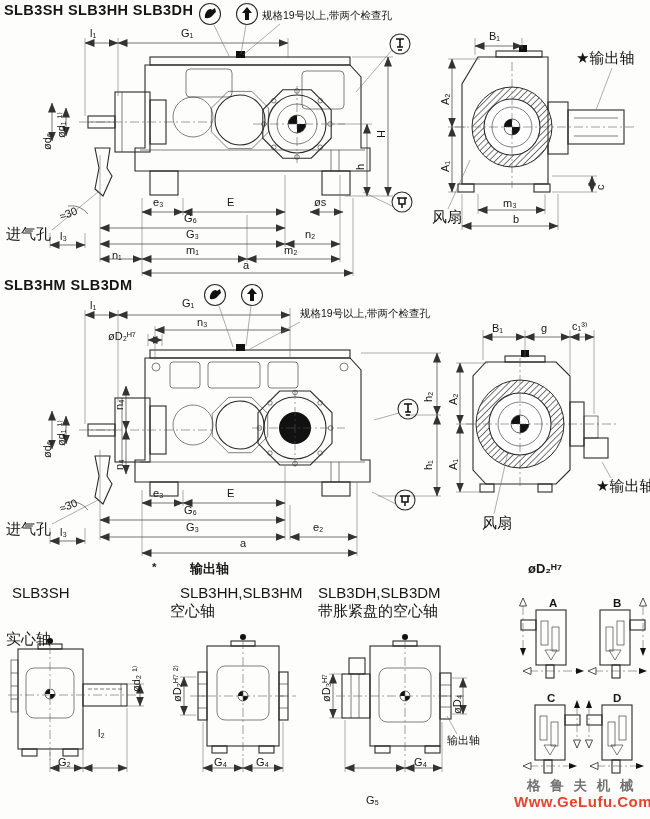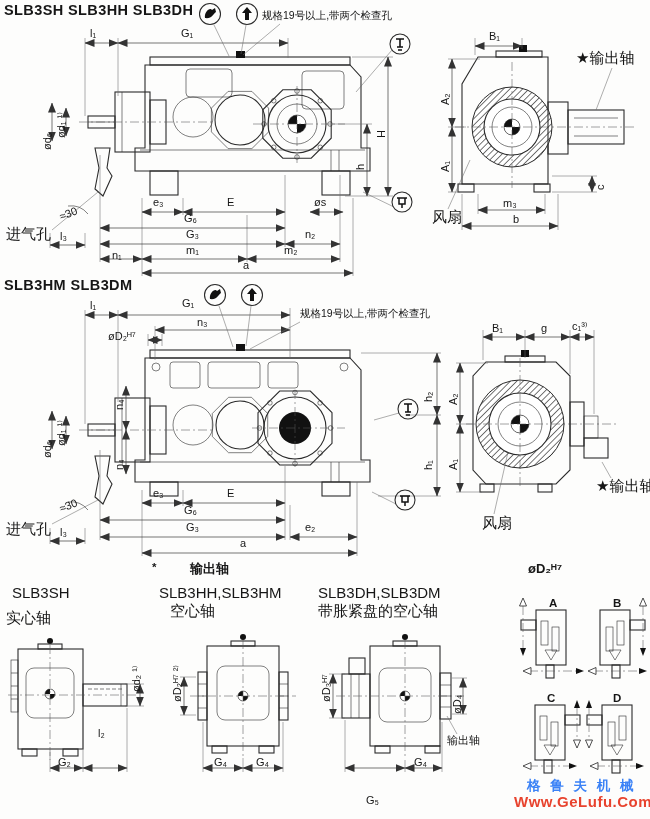--- a/index.html
+++ b/index.html
@@ -533,50 +533,50 @@
 <span class="lbl rot" style="left:42px;top:458px">ød₆</span>
 <span class="lbl rot20" style="left:58px;top:504px">≈30</span>
 <span class="lbl cn" style="left:6px;top:521px">进气孔</span>
 <span class="lbl" style="left:60px;top:527px">l₃</span>
 <span class="lbl rot" style="left:423px;top:402px">h₂</span>
 <span class="lbl rot" style="left:423px;top:470px">h₁</span>
 <span class="lbl" style="left:153px;top:488px">e₃</span>
 <span class="lbl" style="left:227px;top:488px">E</span>
 <span class="lbl" style="left:184px;top:505px">G₆</span>
 <span class="lbl" style="left:186px;top:522px">G₃</span>
-<span class="lbl" style="left:305px;top:522px">e₂</span>
+<span class="lbl" style="left:313px;top:522px">e₂</span>
 <span class="lbl" style="left:240px;top:538px">a</span>
 <span class="lbl" style="left:492px;top:323px">B₁</span>
 <span class="lbl" style="left:541px;top:323px">g</span>
 <span class="lbl" style="left:572px;top:321px">c₁³⁾</span>
 <span class="lbl rot" style="left:448px;top:405px">A₂</span>
 <span class="lbl rot" style="left:448px;top:470px">A₁</span>
 <span class="lbl cn" style="left:482px;top:515px">风扇</span>
 <span class="lbl cn" style="left:596px;top:478px">★输出轴</span>
 
 <span class="lbl b11" style="left:152px;top:562px">*</span>
 <span class="lbl ttl2" style="left:190px;top:562px">输出轴</span>
 <span class="lbl cn" style="left:12px;top:585px">SLB3SH</span>
-<span class="lbl cn" style="left:6px;top:610px">实心轴</span>
-<span class="lbl cn" style="left:159px;top:585px">SLB3HH,SLB3HM</span>
+<span class="lbl cn" style="left:6px;top:631px">实心轴</span>
+<span class="lbl cn" style="left:180px;top:585px">SLB3HH,SLB3HM</span>
 <span class="lbl cn" style="left:170px;top:603px">空心轴</span>
 <span class="lbl cn" style="left:318px;top:585px">SLB3DH,SLB3DM</span>
 <span class="lbl cn" style="left:318px;top:603px">带胀紧盘的空心轴</span>
 <span class="lbl rot" style="left:131px;top:692px">ød₂ ¹⁾</span>
 <span class="lbl" style="left:58px;top:757px">G₂</span>
 <span class="lbl" style="left:98px;top:728px">l₂</span>
 <span class="lbl rot" style="left:172px;top:702px">øD₂ᴴ⁷ ²⁾</span>
 <span class="lbl" style="left:214px;top:757px">G₄</span>
 <span class="lbl" style="left:256px;top:757px">G₄</span>
 <span class="lbl rot" style="left:321px;top:702px">øD₃ᴴ⁷</span>
 <span class="lbl rot" style="left:452px;top:714px">øD₄</span>
 <span class="lbl" style="left:447px;top:735px">输出轴</span>
 <span class="lbl" style="left:366px;top:795px">G₅</span>
 <span class="lbl" style="left:414px;top:757px">G₄</span>
 <span class="lbl ttl2" style="left:528px;top:562px">øD₂ᴴ⁷</span>
 <span class="lbl b11" style="left:549px;top:598px">A</span>
 <span class="lbl b11" style="left:613px;top:598px">B</span>
 <span class="lbl b11" style="left:547px;top:693px">C</span>
 <span class="lbl b11" style="left:613px;top:693px">D</span>
-<span class="lbl wm" style="left: 527px; top: 779px; color: #3b82f6;">格 鲁 夫 机 械</span>
+<span class="lbl wm" style="left: 527px; top: 779px; color: #737373;">格 鲁 夫 机 械</span>
 <span class="lbl wm2" style="left: 514px; top: 794px; color: rgb(232, 67, 46);">Www.GeLufu.Com</span>
 
 </div>
 
 </body></html>

